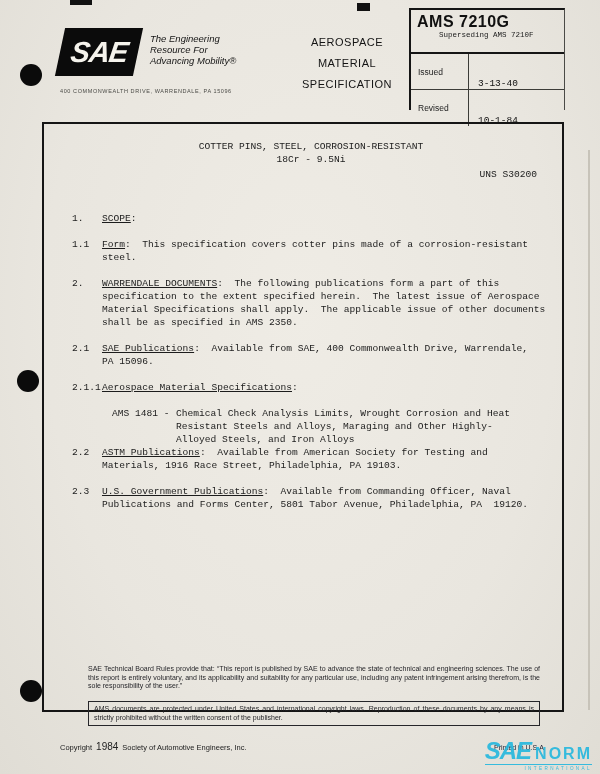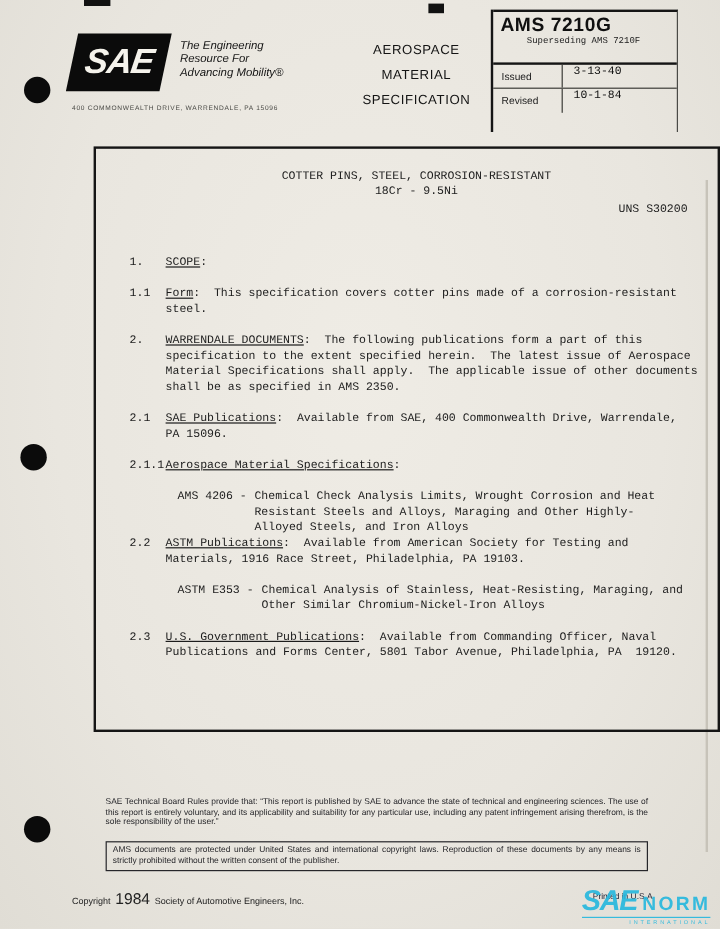--- a/index.html
+++ b/index.html
@@ -39,30 +39,29 @@
     text-align:center; font-size:11px; line-height:21px; letter-spacing:0.5px; color:#141414;
   }
   .header-vline { position:absolute; left:409px; top:8px; width:2px; height:102px; background:#151515; }
   .spec-box {
     position:absolute; left:411px; top:8px; width:154px; height:102px;
     border-top:2px solid #151515; border-right:1px solid #4a4a46;
   }
   .spec-num-row { height:44px; border-bottom:2px solid #151515; padding:3px 0 16px 6px; }
   .spec-number { font-weight:bold; font-size:16px; letter-spacing:0.5px; color:#101010; }
   .superseding { font-family:"Liberation Mono","DejaVu Sans Mono",monospace; font-size:7.5px; color:#222; padding-left:22px; }
-  .date-row { display:flex; height:20px; align-items:flex-start; }
+  .date-row { display:flex; height:36px; align-items:flex-end; }
   .date-row.first { border-bottom:1px solid #3c3c38; }
   .date-label { width:58px; border-right:1px solid #3c3c38; align-self:stretch; display:flex; align-items:center; padding-left:7px; font-size:8.5px; color:#222; }
   .date-value { font-family:"Liberation Mono","DejaVu Sans Mono",monospace; font-size:9.5px; padding-left:9px; color:#111; }
 
   
   .doc-frame {
-    position:absolute; left:42px; top:122px; width:522px; height:488px;
+    position:absolute; left:42px; top:122px; width:522px; height:590px;
     border:2px solid #151515;
-    margin-left:36px;
   }
   .doc-inner {
     position:absolute; inset:0; padding:16px 12px 0 28px;
     font-family:"Liberation Mono","DejaVu Sans Mono",monospace;
     font-size:9.6px; line-height:13px; color:#1c1c1c;
   }
   .doc-title-block { text-align:center; }
   .uns { text-align:right; padding-right:13px; margin-top:2px; }
   .doc-body { margin-top:31px; }
   .para { position:relative; padding-left:30px; margin-bottom:13px; }
@@ -78,21 +77,21 @@
   .board-rules {
     position:absolute; left:88px; top:665px; width:452px;
     font-size:7px; line-height:8.6px; color:#26262a; text-align:justify;
   }
   .copyright-box {
     position:absolute; left:88px; top:701px; width:452px;
     border:1px solid #26262a; padding:3px 5px;
     font-size:7px; line-height:8.6px; color:#26262a; text-align:justify;
   }
   .copyright-line { position:absolute; left:60px; top:741px; font-size:7.5px; color:#222; }
-  .copyright-line .year { font-size:13px; padding:0 4px; }
+  .copyright-line .year { font-size:10px; padding:0 4px; }
   .printed-note { position:absolute; left:494px; top:744px; font-size:7px; color:#223; }
 
   
   .wm { position:absolute; right:8px; bottom:3px; color:#28b8de; opacity:0.92; text-align:right; }
   .wm-row { display:flex; align-items:baseline; justify-content:flex-end; gap:4px; }
   .wm-sae { font-style:italic; font-weight:bold; font-size:24px; letter-spacing:-1px; line-height:24px; }
   .wm-norm { font-weight:bold; font-size:16px; letter-spacing:2px; }
   .wm-sub { font-size:4.6px; letter-spacing:2.4px; border-top:1px solid #28b8de; margin-top:1px; padding-top:1px; }
 </style>
 </head>
@@ -160,30 +159,28 @@
         <div class="para"><span class="pnum">2.</span><span class="lbl">WARRENDALE DOCUMENTS</span><span class="ptext">:  The following publications form a part of this
 specification to the extent specified herein.  The latest issue of Aerospace
 Material Specifications shall apply.  The applicable issue of other documents
 shall be as specified in AMS 2350.</span></div>
 
         <div class="para"><span class="pnum">2.1</span><span class="lbl">SAE Publications</span><span class="ptext">:  Available from SAE, 400 Commonwealth Drive, Warrendale,
 PA 15096.</span></div>
 
         <div class="para"><span class="pnum">2.1.1</span><span class="lbl">Aerospace Material Specifications</span><span class="ptext">:</span></div>
 
-        <div class="amspara tight"><span class="amslabel">AMS 4206 -</span><span class="ptext">Chemical Check Analysis Limits, Wrought Corrosion and Heat
+        <div class="amspara tight"><span class="amslabel">AMS 1481 -</span><span class="ptext">Chemical Check Analysis Limits, Wrought Corrosion and Heat
 Resistant Steels and Alloys, Maraging and Other Highly-
 Alloyed Steels, and Iron Alloys</span></div>
 
 
         <div class="para"><span class="pnum">2.2</span><span class="lbl">ASTM Publications</span><span class="ptext">:  Available from American Society for Testing and
 Materials, 1916 Race Street, Philadelphia, PA 19103.</span></div>
 
-        <div class="amspara w2"><span class="amslabel">ASTM E353 -</span><span class="ptext">Chemical Analysis of Stainless, Heat-Resisting, Maraging, and
-Other Similar Chromium-Nickel-Iron Alloys</span></div>
 
         <div class="para"><span class="pnum">2.3</span><span class="lbl">U.S. Government Publications</span><span class="ptext">:  Available from Commanding Officer, Naval
 Publications and Forms Center, 5801 Tabor Avenue, Philadelphia, PA  19120.</span></div>
 
       </div>
     </div>
   </div>
 
   <div class="board-rules">SAE Technical Board Rules provide that: “This report is published by SAE to advance the state of technical and engineering sciences. The use of this report is entirely voluntary, and its applicability and suitability for any particular use, including any patent infringement arising therefrom, is the sole responsibility of the user.”</div>
 

